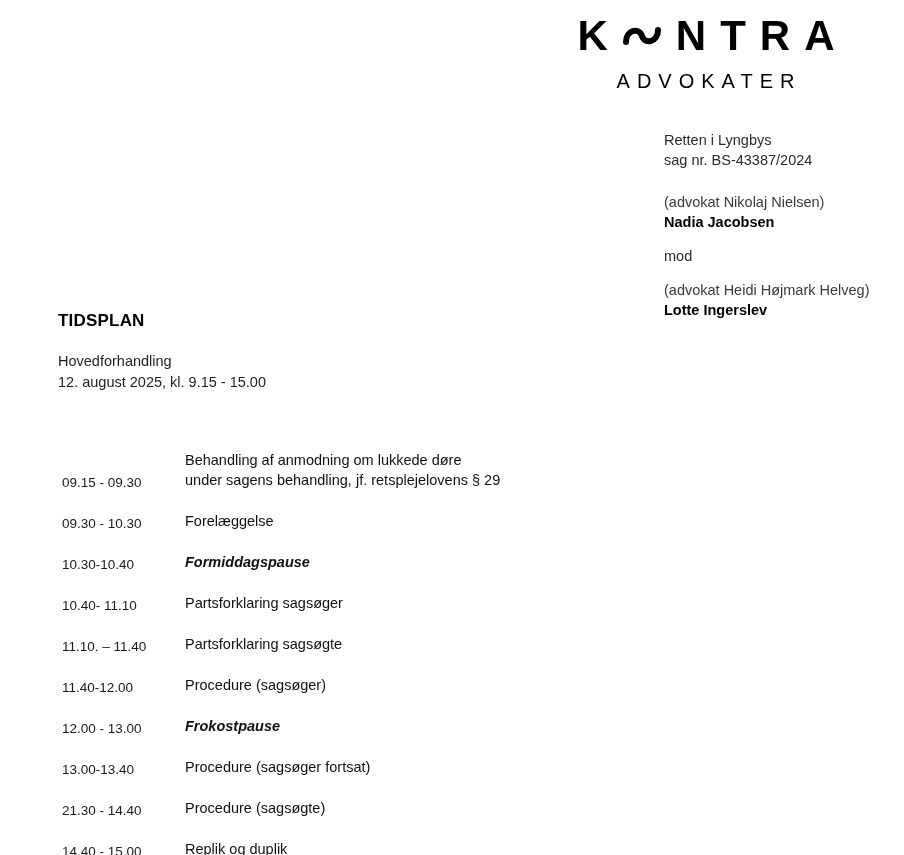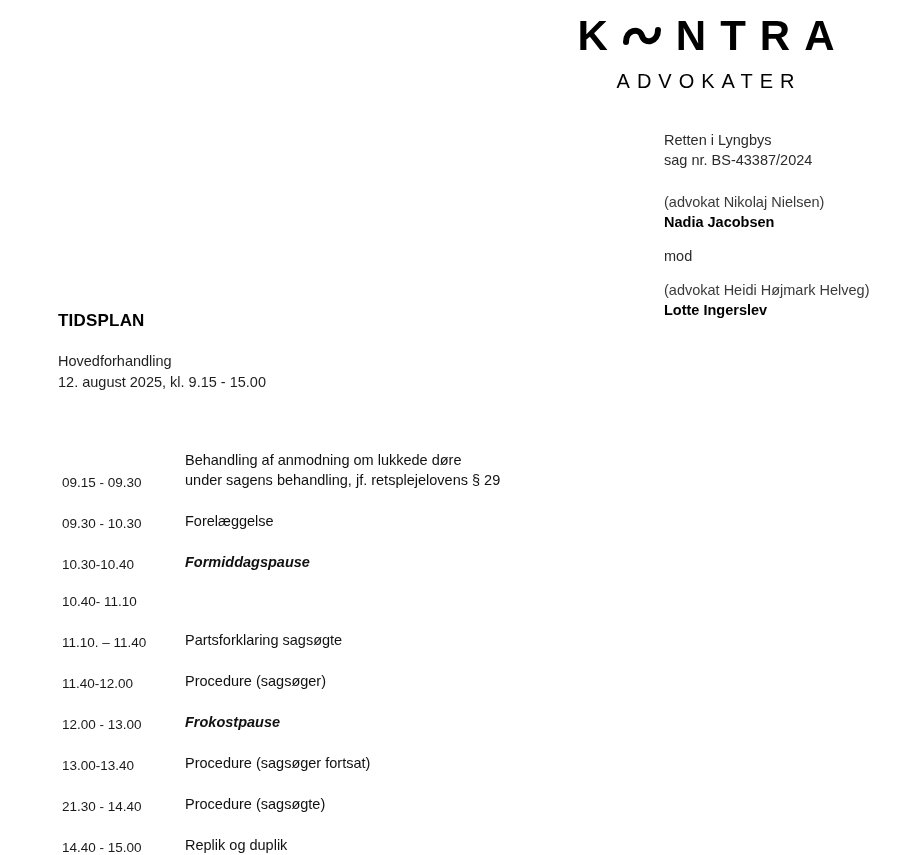--- a/index.html
+++ b/index.html
@@ -177,20 +177,21 @@
     <div class="sched-desc">Forelæggelse</div>
   </div>
 
   <div class="sched-row">
     <div class="sched-time">10.30-10.40</div>
     <div class="sched-desc em">Formiddagspause</div>
   </div>
 
   <div class="sched-row">
     <div class="sched-time">10.40- 11.10</div>
+    <div class="sched-desc">Partsforklaring sagsøger</div>
   </div>
 
   <div class="sched-row">
     <div class="sched-time">11.10. – 11.40</div>
     <div class="sched-desc">Partsforklaring sagsøgte</div>
   </div>
 
   <div class="sched-row">
     <div class="sched-time">11.40-12.00</div>
     <div class="sched-desc">Procedure (sagsøger)</div>

